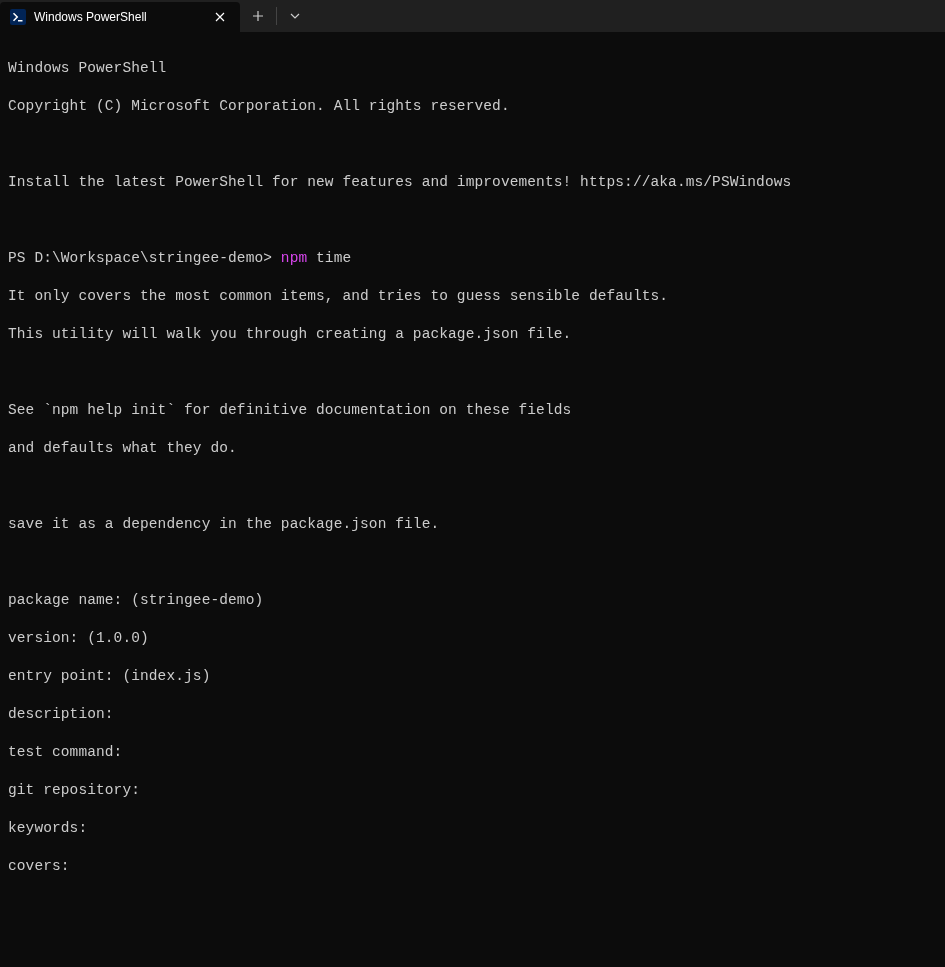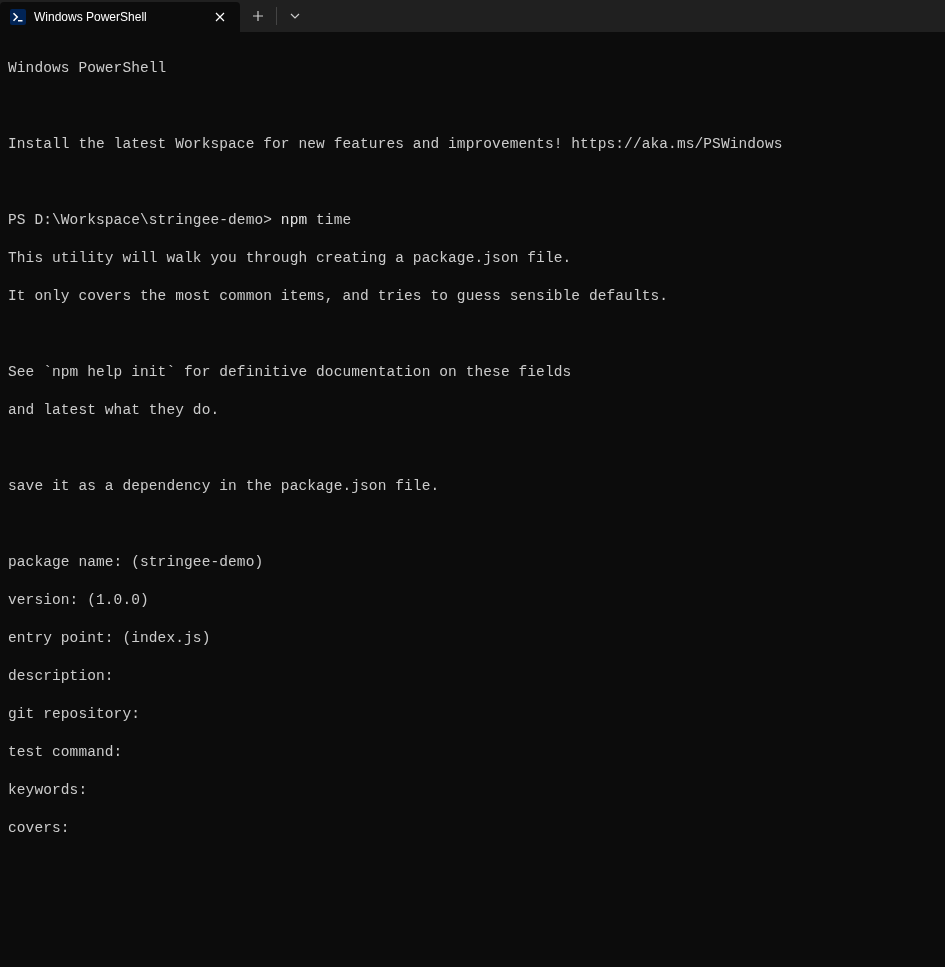--- a/index.html
+++ b/index.html
@@ -74,21 +74,21 @@
       background: #444;
       align-self: center;
     }
     .terminal {
       padding: 8px 8px;
       line-height: 19px;
       letter-spacing: 0.1px;
       white-space: pre;
     }
     .line { min-height: 19px; }
-    .yellow { color: #e5e5e5; }
+    .yellow { color: #d946ef; }
   </style>
 </head>
 <body>
 
 <div class="titlebar">
   <div class="tab">
     <span class="tab-icon">
       <svg width="12" height="12" viewBox="0 0 16 16">
         <path d="M2 3 L7 8 L2 13" stroke="#ffffff" stroke-width="2" fill="none"></path>
         <path d="M8 13 L14 13" stroke="#ffffff" stroke-width="2"></path>
@@ -111,38 +111,39 @@
     <div class="titlebar-btn">
       <svg width="10" height="6" viewBox="0 0 10 6">
           <path d="M1 1 L5 5 L9 1" stroke="#cccccc" stroke-width="1.2" fill="none"></path>
         </svg>
     </div>
   </div>
 </div>
 
 <div class="terminal">
 <div class="line">Windows PowerShell</div>
+<div class="line">Copyright (C) Microsoft Corporation. All rights reserved.</div>
 <div class="line"></div>
-<div class="line">Install the latest Workspace for new features and improvements! https://aka.ms/PSWindows</div>
+<div class="line">Install the latest PowerShell for new features and improvements! https://aka.ms/PSWindows</div>
 <div class="line"></div>
 <div class="line"><span>PS D:\Workspace\stringee-demo&gt; </span><span class="yellow">npm</span><span> time</span></div>
+<div class="line">It only covers the most common items, and tries to guess sensible defaults.</div>
 <div class="line">This utility will walk you through creating a package.json file.</div>
-<div class="line">It only covers the most common items, and tries to guess sensible defaults.</div>
 <div class="line"></div>
 <div class="line">See `npm help init` for definitive documentation on these fields</div>
-<div class="line">and latest what they do.</div>
+<div class="line">and defaults what they do.</div>
 <div class="line"></div>
 <div class="line">save it as a dependency in the package.json file.</div>
 <div class="line"></div>
 <div class="line">package name: (stringee-demo)</div>
 <div class="line">version: (1.0.0)</div>
 <div class="line">entry point: (index.js)</div>
 <div class="line">description:</div>
+<div class="line">test command:</div>
 <div class="line">git repository:</div>
-<div class="line">test command:</div>
 <div class="line">keywords:</div>
 <div class="line">covers:</div>
 
 
 
 
 
 
 
 

